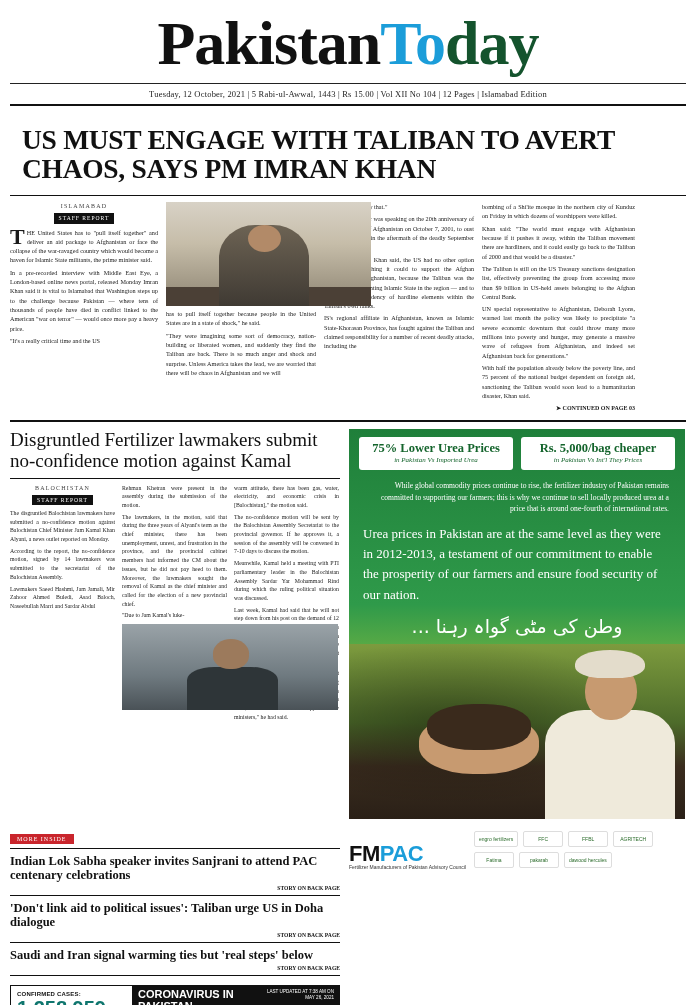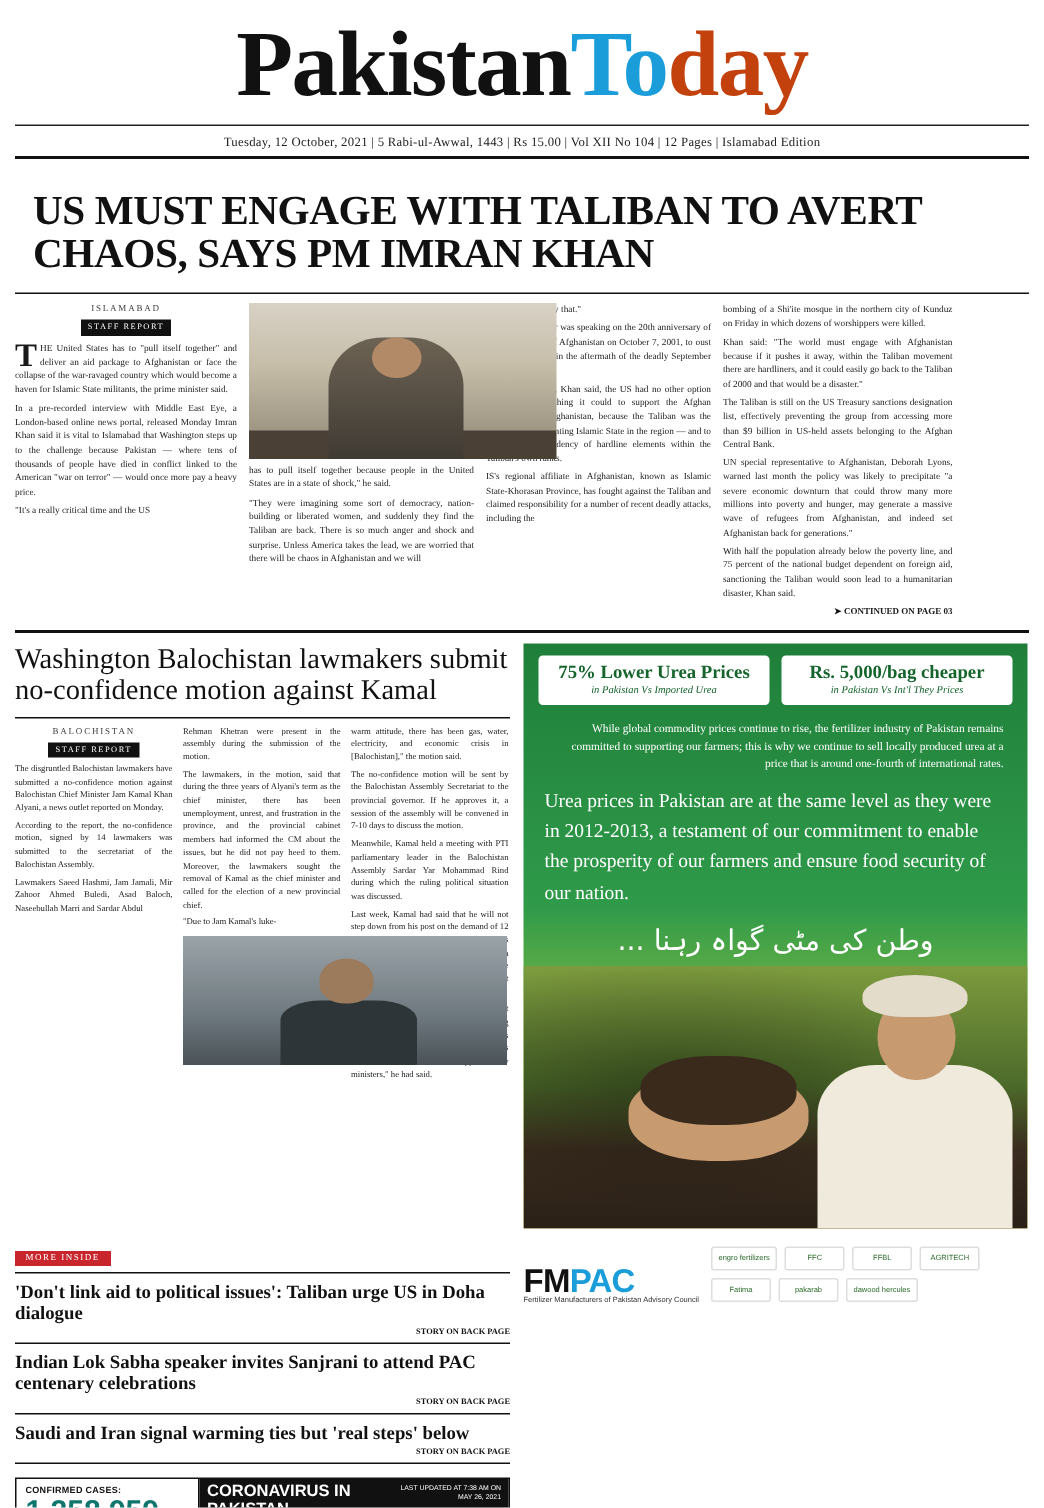--- a/index.html
+++ b/index.html
@@ -15,21 +15,21 @@
 
   
   .masthead { text-align:center; padding-top:6px; }
   .masthead-title {
     font-family: "Liberation Serif", serif;
     font-size: 62px; line-height: 0.95; font-weight: 700;
     letter-spacing: -1px;
   }
   .masthead-title .pak { color:#111; }
   .masthead-title .to { color:#1b9dd9; }
-  .masthead-title .day { color:#c2410c; }
+  .masthead-title .day { color:#14532d; }
   .masthead-rule { border-top:1px solid #222; margin:10px 0 5px; }
   .masthead-info { font-size:8.5px; letter-spacing:0.2px; color:#222; }
   .masthead-rule2 { border-top:2px solid #111; margin:5px 0 0; }
 
   
   .lead { padding-top:7px; }
   .lead h1 {
     margin:12px; font-size:27.5px; line-height:1.06; font-weight:700;
     font-family:"Liberation Serif", serif; letter-spacing:-0.3px;
   }
@@ -239,21 +239,21 @@
           <span class="arrow">➤ </span><span>CONTINUED ON PAGE 03</span>
         </div>
       </div>
     </div>
   </div>
 
   <div class="main-divider"></div>
 
   <div class="mid">
     <div class="mid-left">
-      <h2>Washington Balochistan lawmakers submit no-confidence motion against Kamal</h2>
+      <h2>Disgruntled Fertilizer lawmakers submit no-confidence motion against Kamal</h2>
       <div class="mid-rule"></div>
       <div class="mid-cols">
         <div class="col">
           <div class="kicker">BALOCHISTAN</div>
           <div class="staffwrap"><span class="staff">STAFF REPORT</span></div>
           <p>The disgruntled Balochistan lawmakers have submitted a no-confidence motion against Balochistan Chief Minister Jam Kamal Khan Alyani, a news outlet reported on Monday.</p>
           <p>According to the report, the no-confidence motion, signed by 14 lawmakers was submitted to the secretariat of the Balochistan Assembly.</p>
           <p>Lawmakers Saeed Hashmi, Jam Jamali, Mir Zahoor Ahmed Buledi, Asad Baloch, Naseebullah Marri and Sardar Abdul</p>
         </div>
         <div class="col">
@@ -304,25 +304,25 @@
   </div>
 
   <div class="bottom-flex">
     <div class="bottom-left">
 
       <div class="more-wrap">
         <span class="more-label">MORE INSIDE</span>
         <div class="more-rule"></div>
 
         <div class="more-item">
+          <div class="t">Indian Lok Sabha speaker invites Sanjrani to attend PAC centenary celebrations</div>
+          <div class="sb">STORY ON BACK PAGE</div>
+        </div>
+        <div class="more-item">
           <div class="t">'Don't link aid to political issues': Taliban urge US in Doha dialogue</div>
-          <div class="sb">STORY ON BACK PAGE</div>
-        </div>
-        <div class="more-item">
-          <div class="t">Indian Lok Sabha speaker invites Sanjrani to attend PAC centenary celebrations</div>
           <div class="sb">STORY ON BACK PAGE</div>
         </div>
         <div class="more-item">
           <div class="t">Saudi and Iran signal warming ties but 'real steps' below</div>
           <div class="sb">STORY ON BACK PAGE</div>
         </div>
       </div>
 
       <div class="covid">
         <div class="covid-left">

